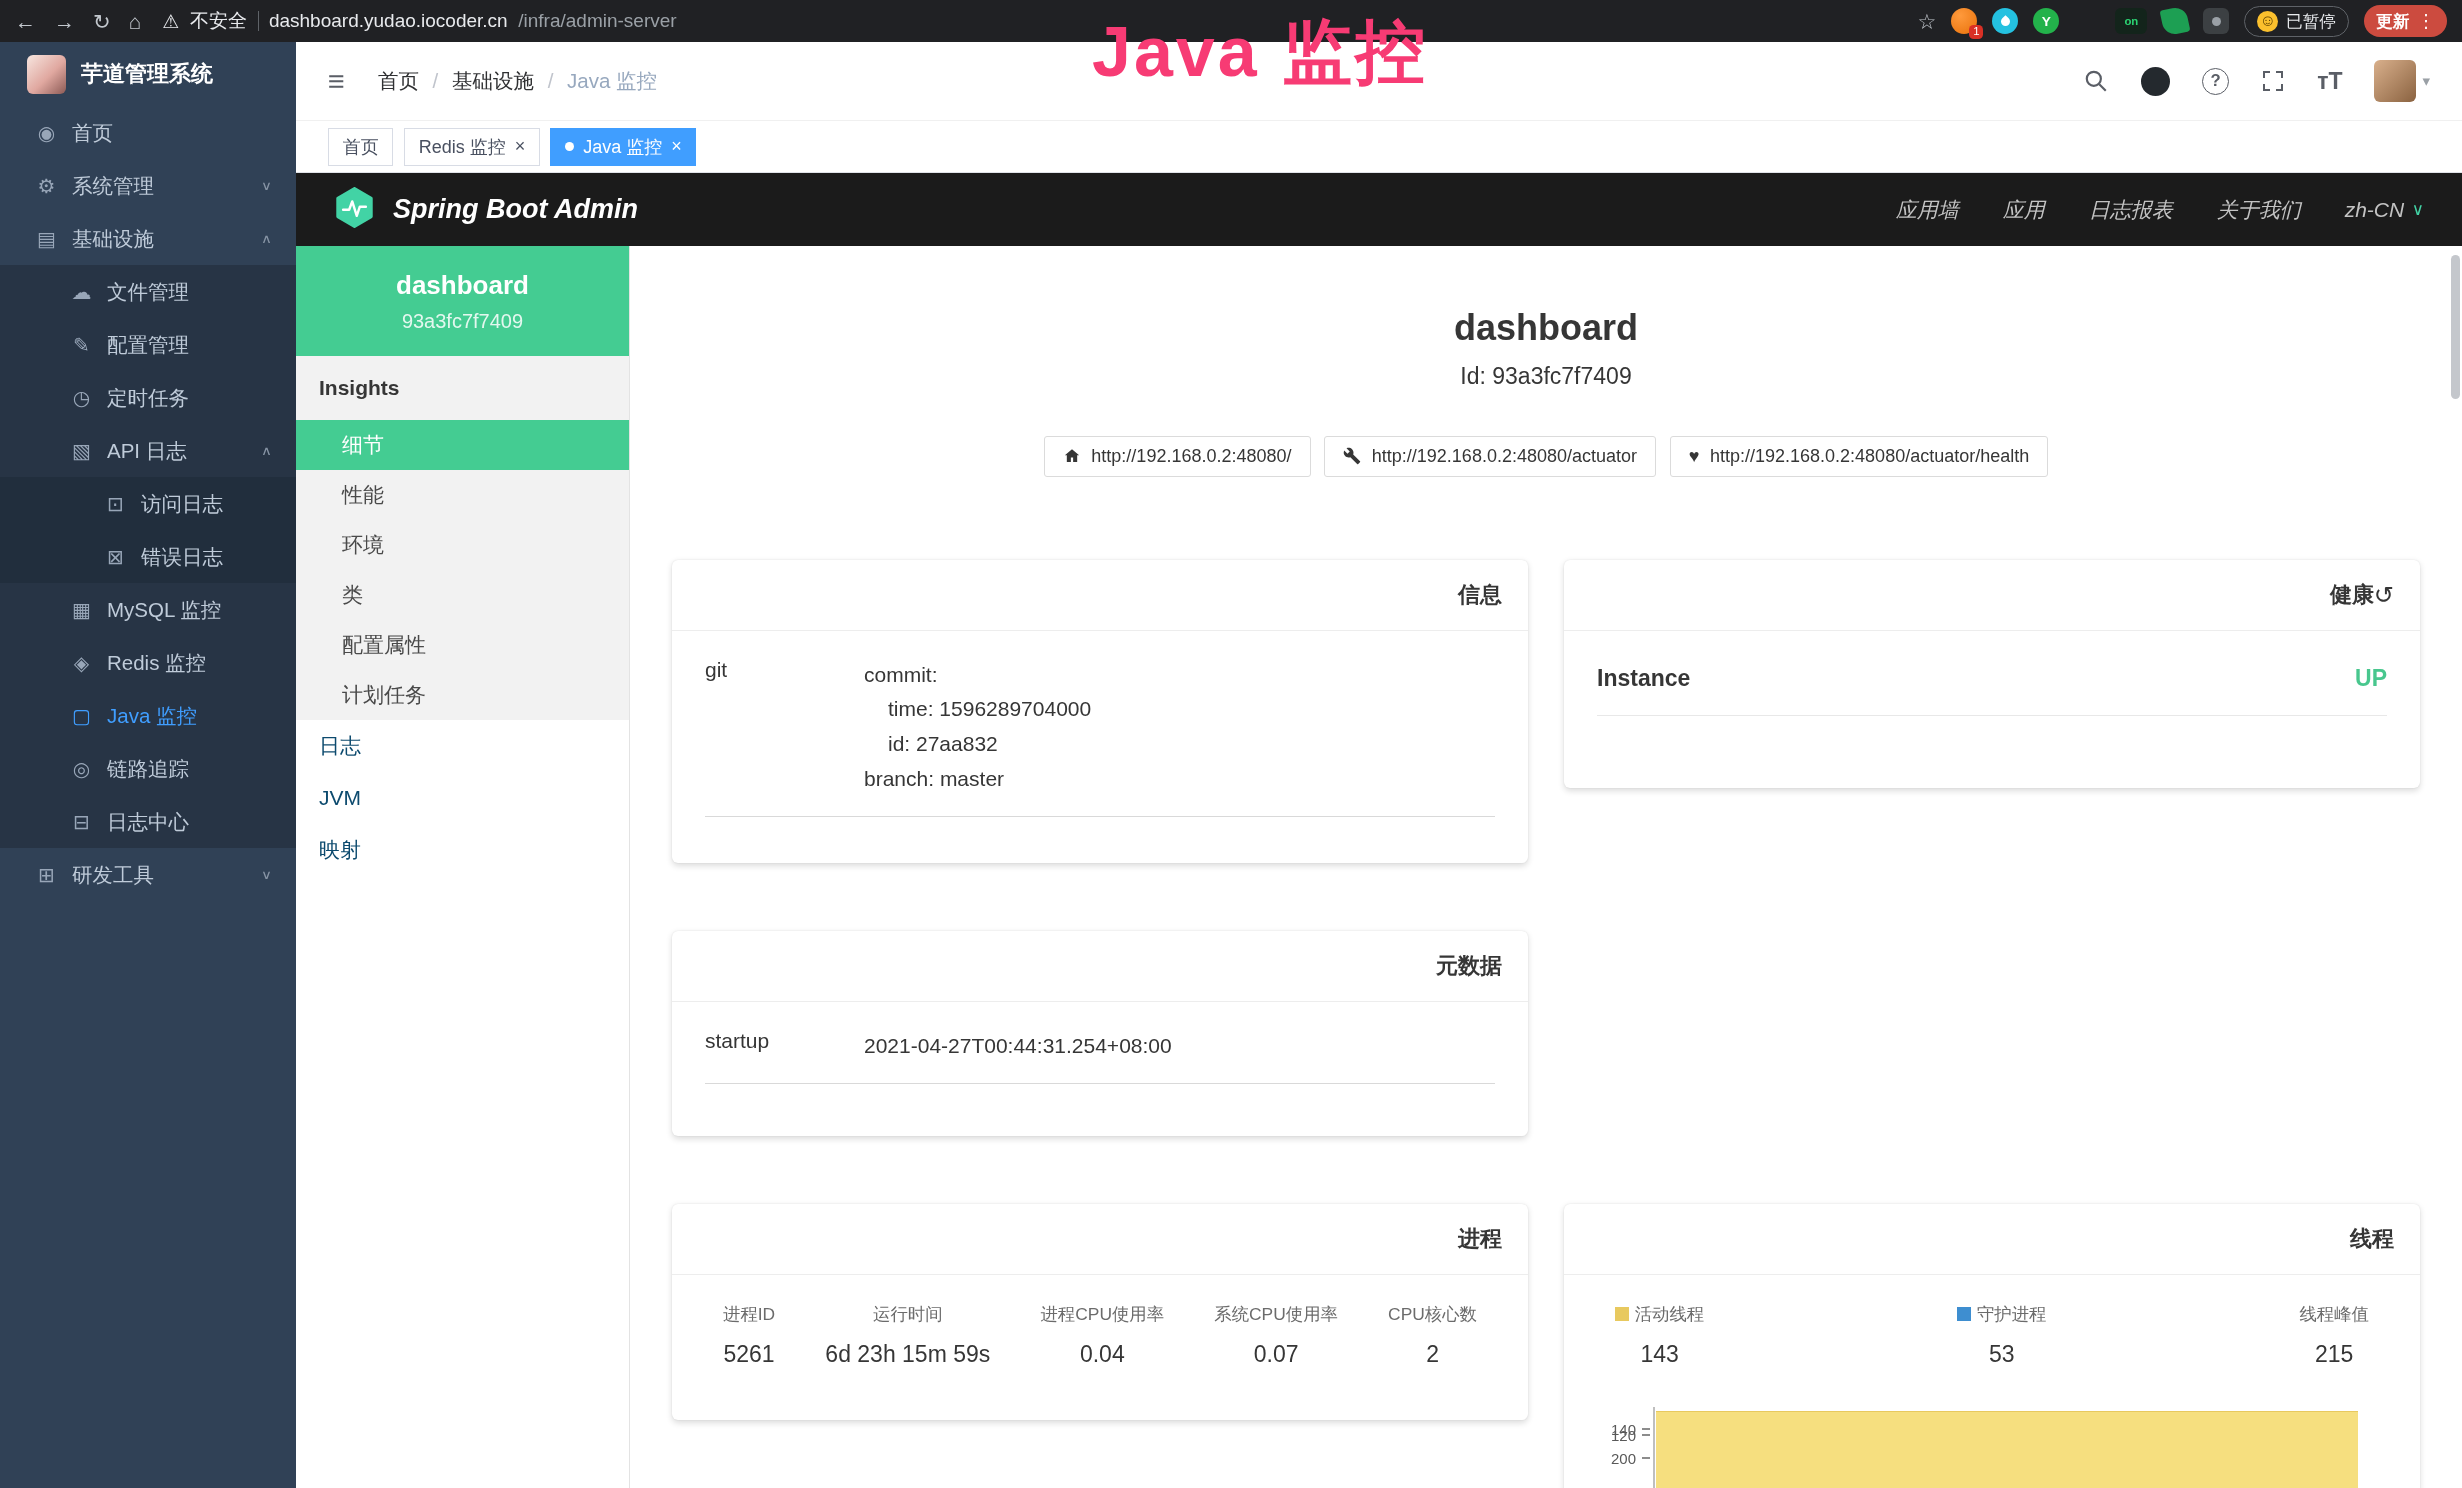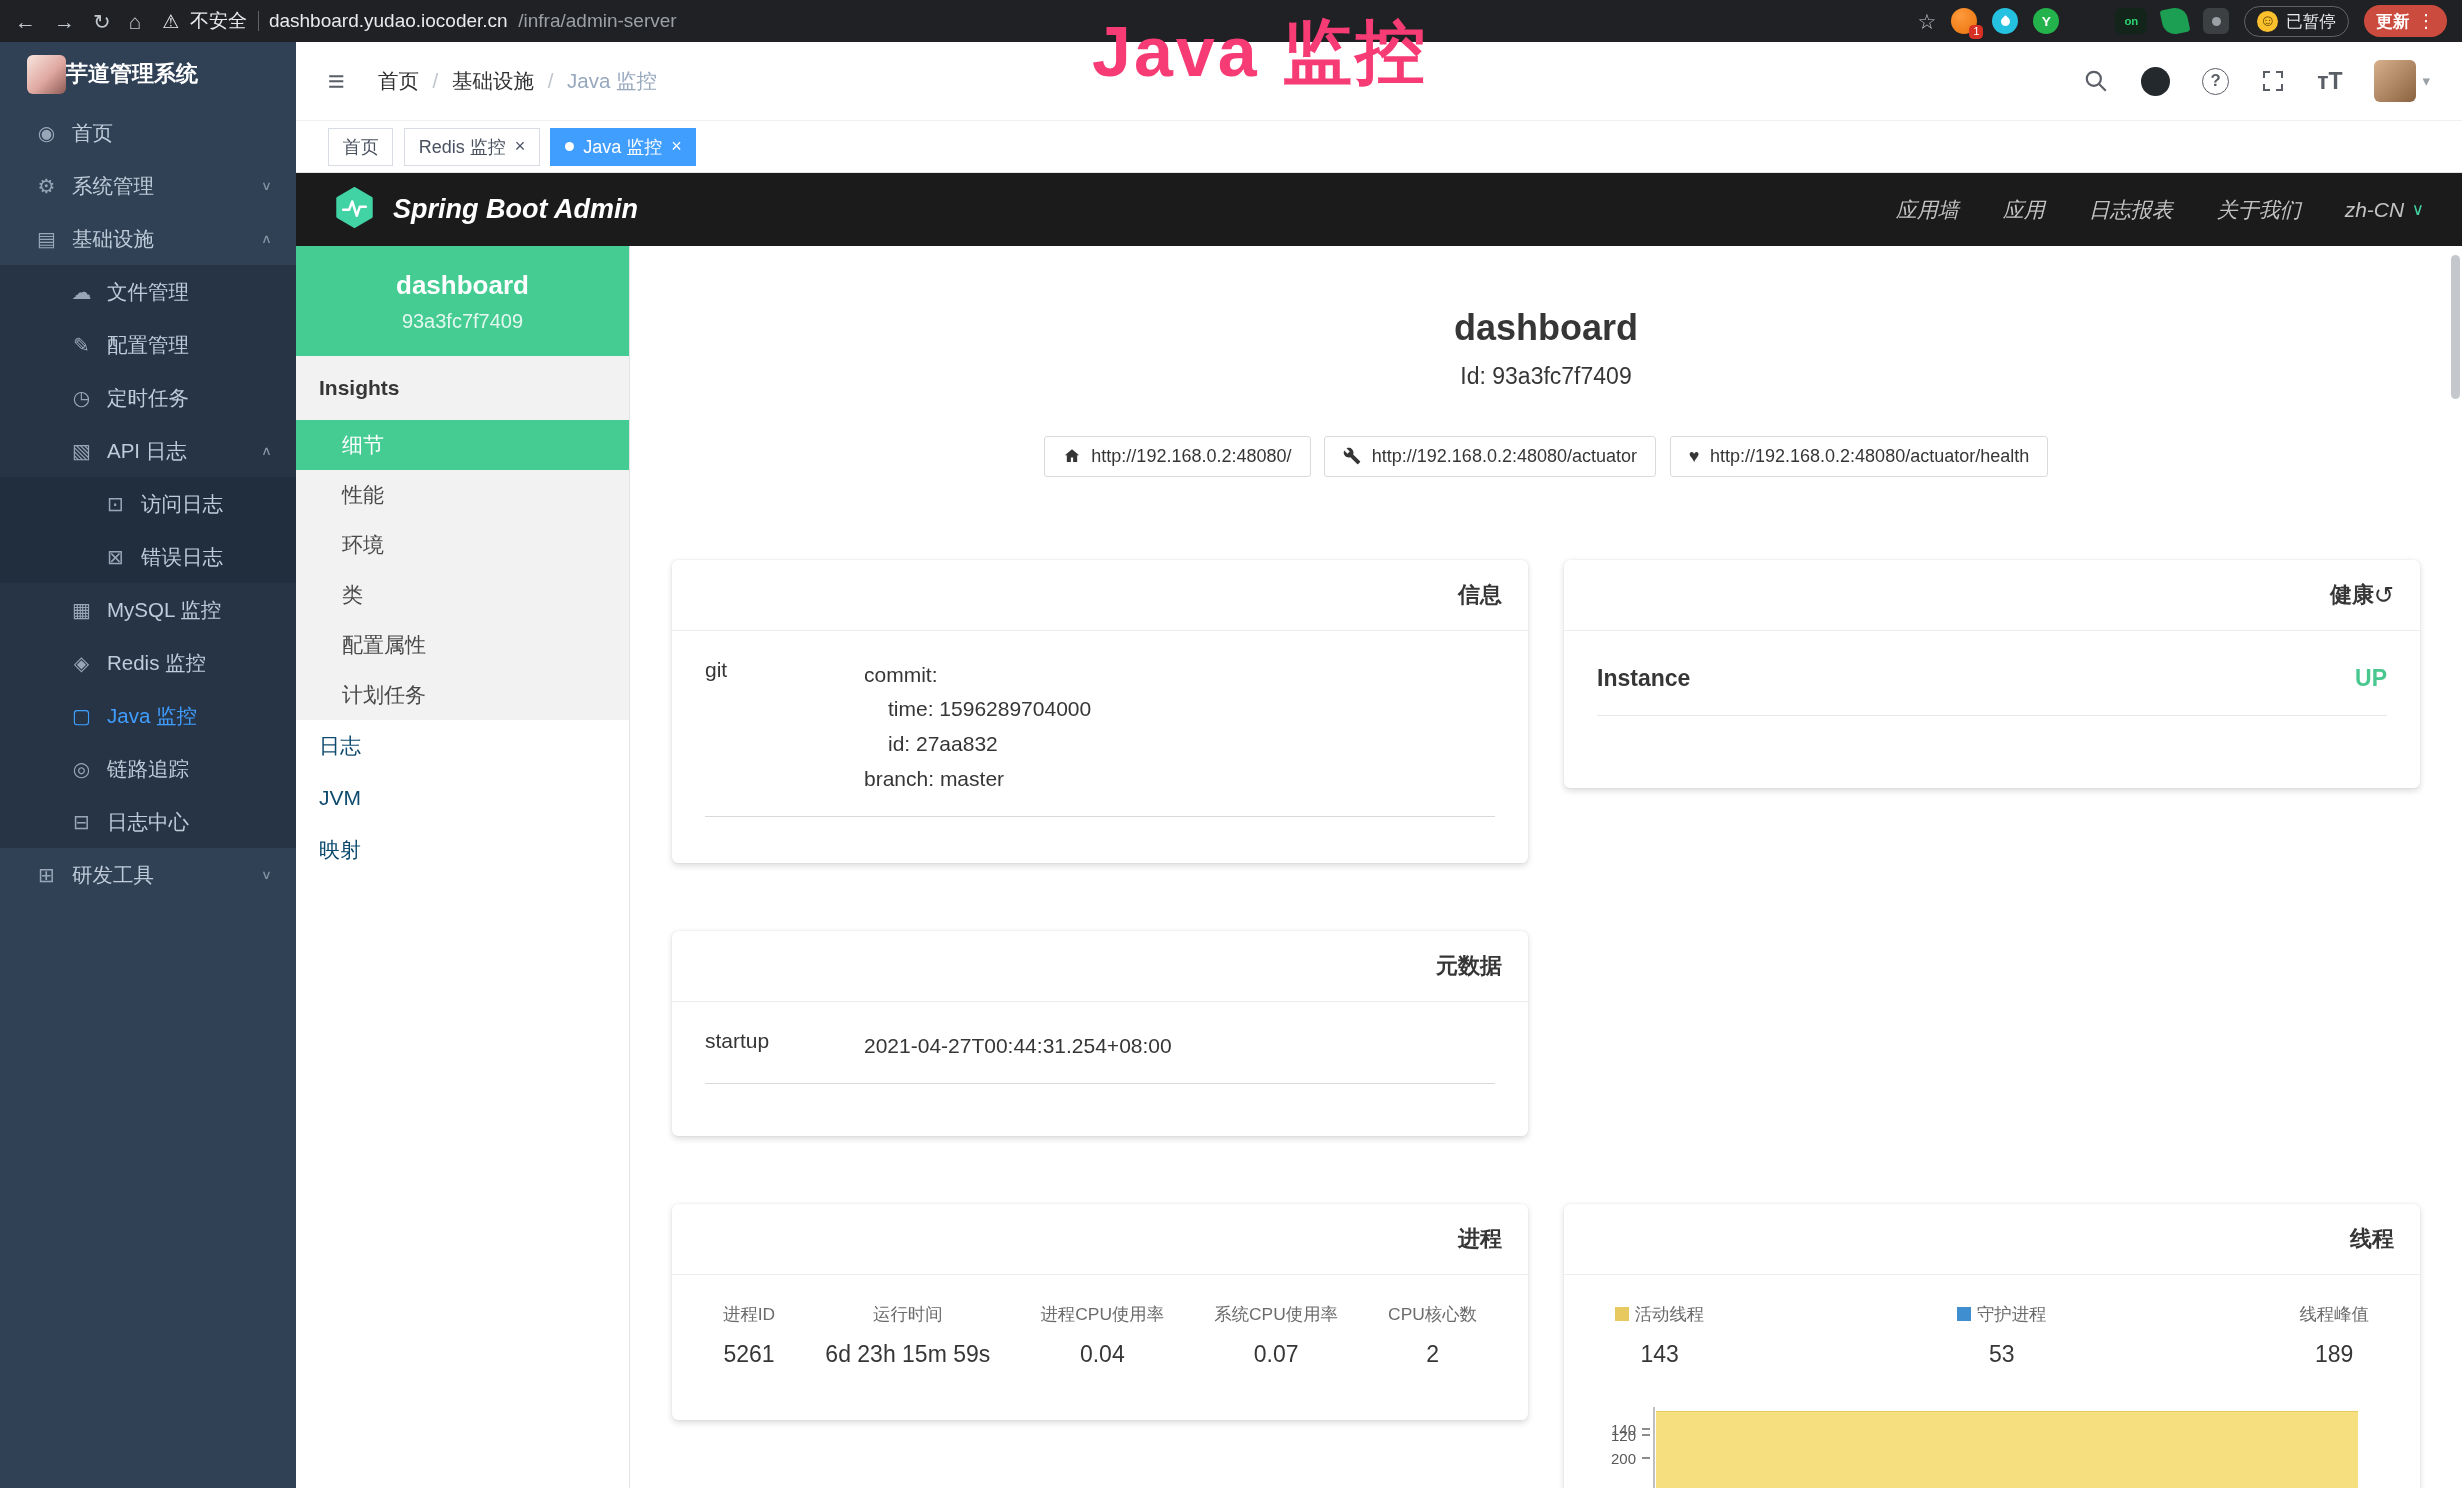--- a/index.html
+++ b/index.html
@@ -26,21 +26,21 @@
   .ext-leaf { background:#1d9f53; border-radius:3px 50% 3px 50%; transform:rotate(-12deg); }
   .ext-puzzle { background:#3c4043; border-radius:6px; }
   .ext-puzzle::after { content:""; width:9px; height:9px; background:#9aa0a6; border-radius:50%; }
   .paused-pill { display:flex; align-items:center; gap:7.6px; border:0.8px solid #5f6368; border-radius:16.7px; padding:3px 12px; color:#e8eaed; font-size:16.7px; cursor:pointer; }
   .smiley { width:21px; height:21px; background:#fbc02d; color:#5f4200; border-radius:50%; font-style:normal; display:flex; align-items:center; justify-content:center; font-size:16px; }
   .update-pill { display:flex; align-items:center; gap:7.6px; background:#cc4b3f; border-radius:16.7px; padding:4.6px 12px; color:#fff; font-size:16.7px; font-weight:bold; cursor:pointer; }
   .update-pill .kebab { color:#fff; font-size:18px; font-weight:normal; }
 
   
   .main-sidebar { position:absolute; top:42px; left:0; width:296px; bottom:0; background:#304156; z-index:10; }
-  .logo-row { height:64px; display:flex; align-items:center; padding-left:27px; }
+  .logo-row { height:64px; display:flex; align-items:center; padding-left:27px; gap:15px; }
   .app-logo { width:39px; height:39px; border-radius:6px; background:linear-gradient(135deg,#f7e6e0 0%,#e0a8a0 55%,#8c5a55 100%); flex-shrink:0; }
   .app-title { color:#fff; font-size:22px; font-weight:bold; }
   .menu-item { height:53px; display:flex; align-items:center; color:#bfcbd9; font-size:20.5px; cursor:pointer; position:relative; }
   .menu-item .mi-icon { width:33px; font-size:20px; color:#98a6b8; margin-right:9px; text-align:center; flex-shrink:0; }
   .lvl0 { padding-left:30px; }
   .lvl1 { padding-left:65px; }
   .lvl2 { padding-left:99px; }
   .sub { background:#273445; }
   .lvl2.sub { background:#212e3d; }
   .menu-item.active, .menu-item.active .mi-icon { color:#409eff; }
@@ -457,21 +457,21 @@
                 <div class="stat-label">
                   <span class="sq sq-blue"></span>
                   <span>守护进程</span>
                 </div>
                 <div class="stat-value">53</div>
               </div>
               <div class="stat">
                 <div class="stat-label">
                   <span>线程峰值</span>
                 </div>
-                <div class="stat-value">189</div>
+                <div class="stat-value">215</div>
               </div>
             </div>
             <div class="thread-chart">
               <div class="y-row y-140">
                 <span class="y-text">140</span>
                 <span class="y-tick"></span>
               </div>
               <div class="y-row y-120">
                 <span class="y-text">120</span>
                 <span class="y-tick"></span>

